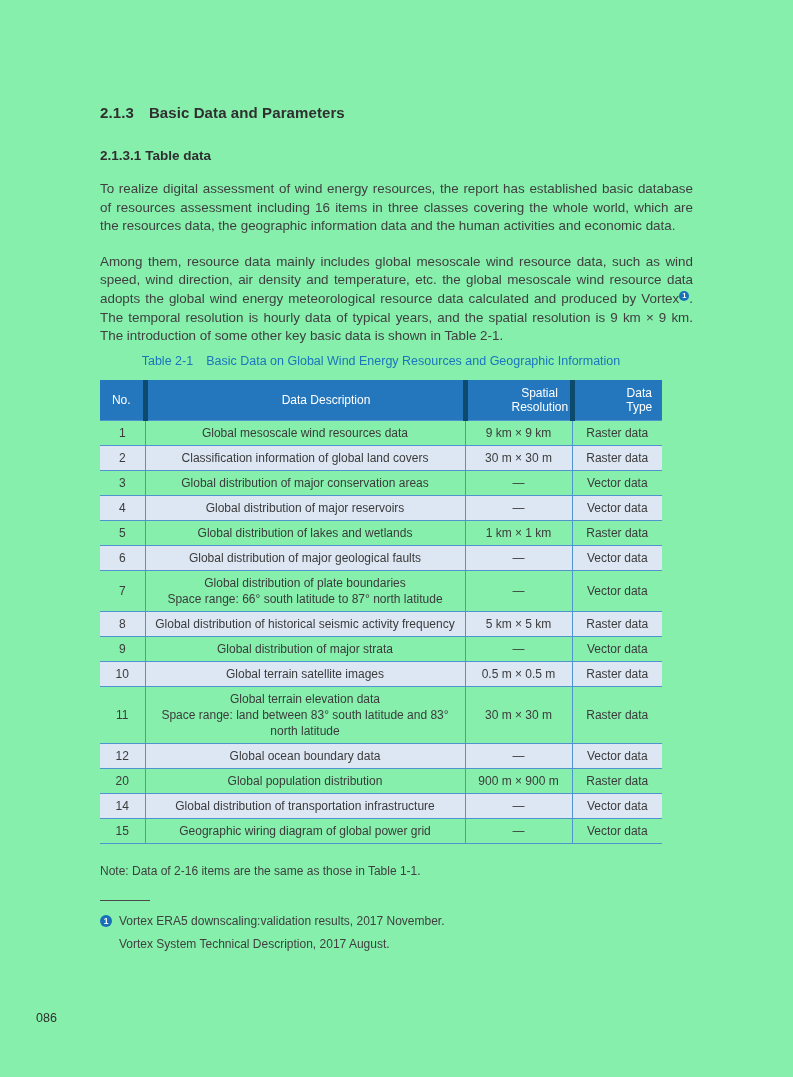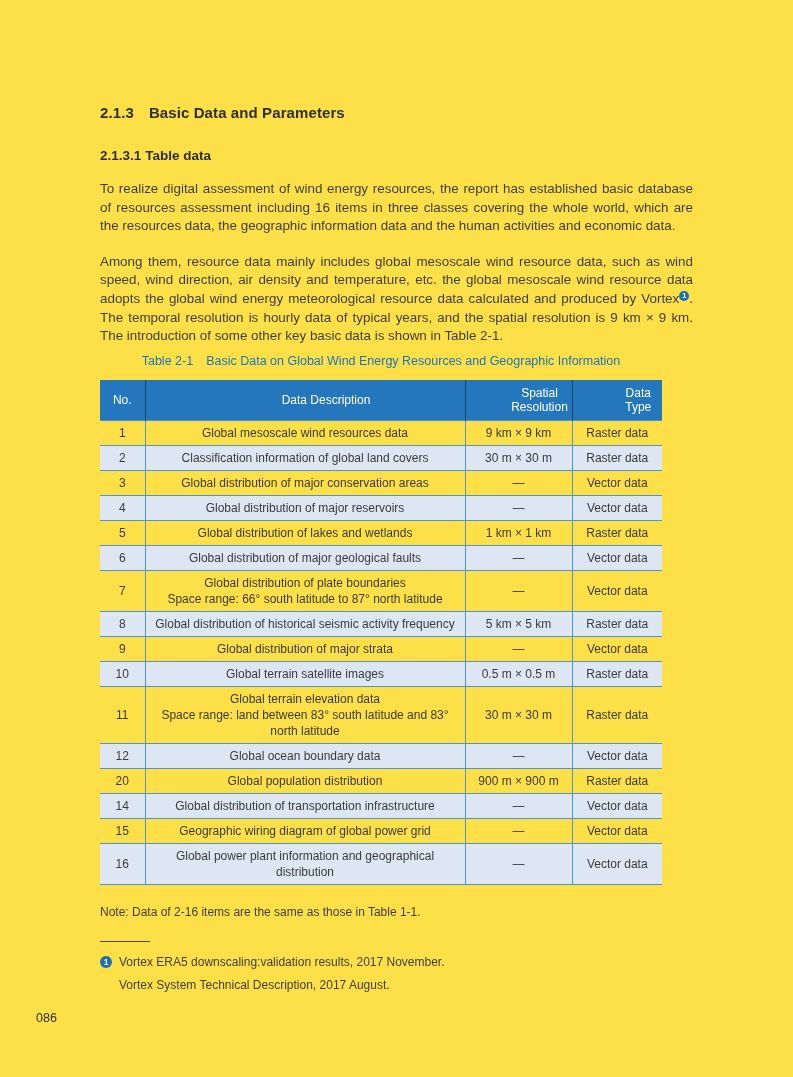--- a/index.html
+++ b/index.html
@@ -1,21 +1,21 @@
 <!DOCTYPE html>
 <html><head>
 <meta charset="utf-8">
 <style>
   * { box-sizing: border-box; }
   html, body { margin: 0; padding: 0; background: #ffffff; }
   .page {
     position: relative;
     width: 793px;
     height: 1077px;
-    background: #fde047;
+    background: #86efac;
     font-family: "Liberation Sans", "DejaVu Sans", sans-serif;
     color: #3f3f3f;
     overflow: hidden;
   }
   .content {
     position: absolute;
     left: 100px;
     top: 104px;
     width: 593px;
   }
@@ -74,21 +74,21 @@
   table.data-table col.c-res  { width: 107px; }
   table.data-table col.c-type { width: 90px; }
   table.data-table th {
     background: #2577bd;
     color: #ffffff;
     font-weight: normal;
     font-size: 12px;
     padding: 6px 2px;
     text-align: center;
   }
-  table.data-table th + th { border-left: 1px solid #0c4a6e; padding-left: 44px; }
+  table.data-table th + th { border-left: 5px solid #0c4a6e; padding-left: 44px; }
   table.data-table thead tr { border-bottom: 1px solid #4f94cd; }
   table.data-table td {
     font-size: 12px;
     line-height: 16px;
     text-align: center;
     vertical-align: middle;
     padding: 4px 6px;
     color: #3b3b3b;
   }
   table.data-table td + td { border-left: 1px solid #4f94cd; }
@@ -258,26 +258,20 @@
           <td class="cell-desc">Global distribution of transportation infrastructure</td>
           <td class="cell-res">—</td>
           <td class="cell-type">Vector data</td>
         </tr>
         <tr>
           <td class="cell-no">15</td>
           <td class="cell-desc">Geographic wiring diagram of global power grid</td>
           <td class="cell-res">—</td>
           <td class="cell-type">Vector data</td>
         </tr>
-        <tr>
-          <td class="cell-no">16</td>
-          <td class="cell-desc">Global power plant information and geographical distribution</td>
-          <td class="cell-res">—</td>
-          <td class="cell-type">Vector data</td>
-        </tr>
       </tbody>
     </table>
 
     <div class="table-note">Note: Data of 2-16 items are the same as those in Table 1-1.</div>
 
     <div class="footnote-block">
       <div class="footnote-rule"></div>
       <div class="footnote-line">
         <span class="fn-marker">1</span>
         <span>Vortex ERA5 downscaling:validation results, 2017 November.</span>

